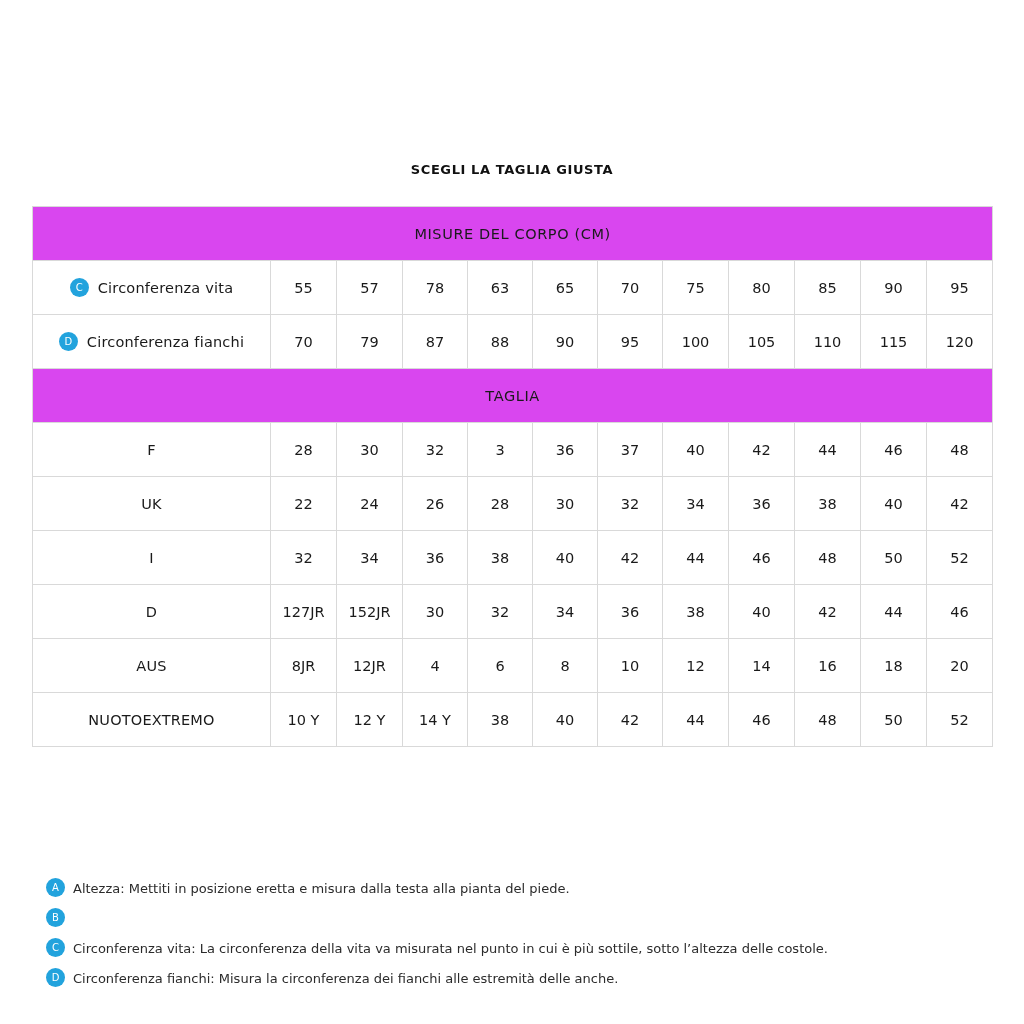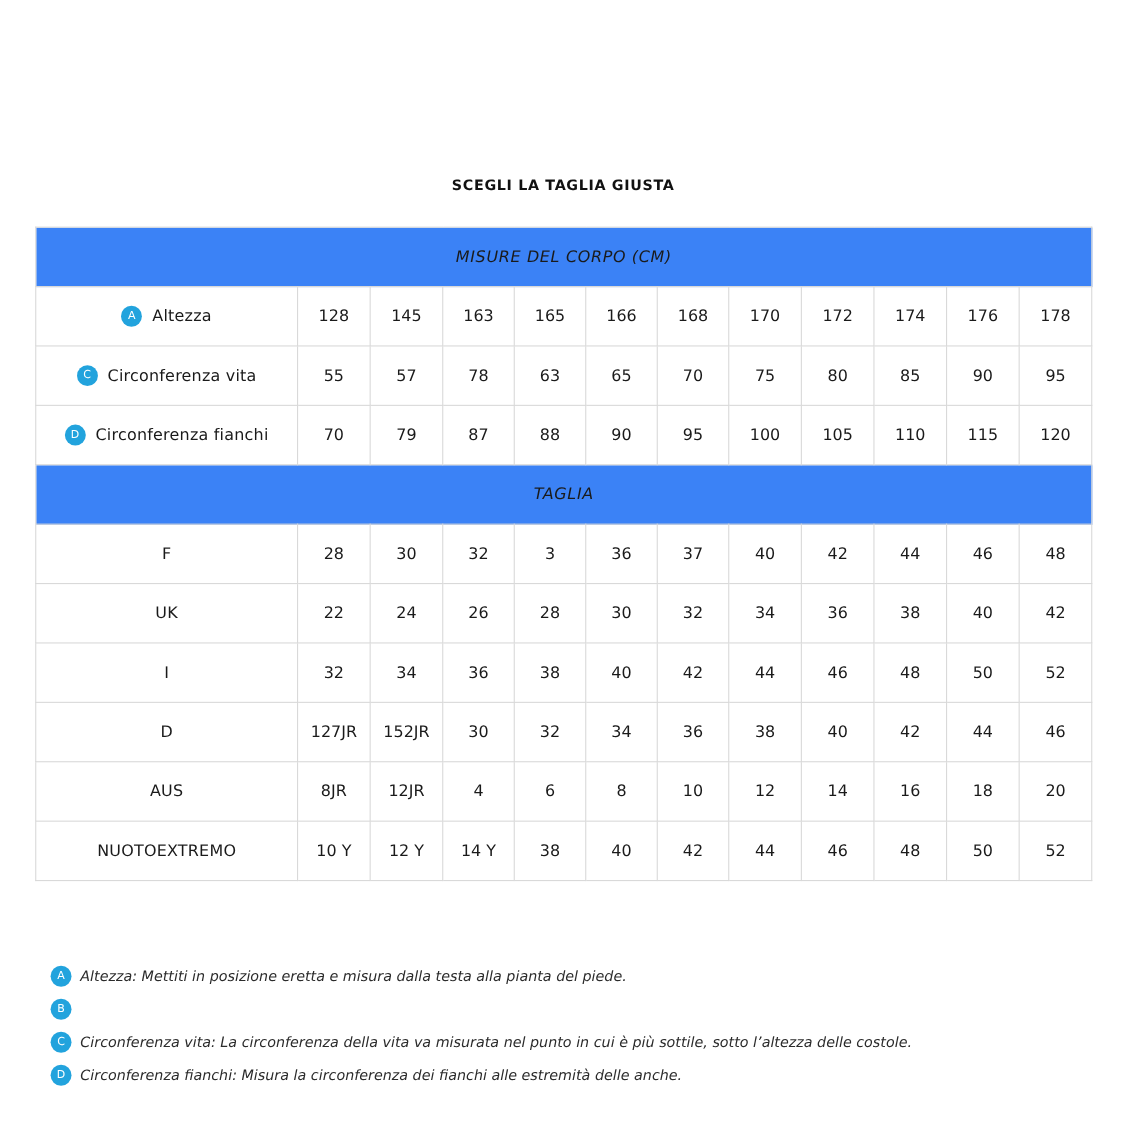--- a/index.html
+++ b/index.html
@@ -47,31 +47,30 @@
     border: 1px solid #d9d9d9;
     height: 53px;
     padding: 0;
     font-weight: normal;
     font-size: 14.5px;
     color: #1a1a1a;
     text-align: center;
     vertical-align: middle;
   }
   .section-head td {
-    background: #3b82f6;
+    background: #d946ef;
     border-left: 1px solid #ececec;
     border-right: 1px solid #ececec;
     border-top: 1px solid #ececec;
     border-bottom: 1px solid #ececec;
     font-weight: bold;
     font-size: 13px;
     letter-spacing: 0.6px;
     height: 52px;
     color: #111111;
-    font-style: italic;
   }
   td.rowlabel {
     text-align: left;
     padding-left: 18px;
     font-size: 14.5px;
     letter-spacing: 0.2px;
     white-space: nowrap;
   }
   td.rowlabel .lbl {
     display: inline-block;
@@ -106,21 +105,20 @@
     line-height: 17px;
   }
   .note .badge {
     margin-right: 8px;
     flex: 0 0 auto;
     position: relative;
     top: -1px;
   }
   .note .note-text {
     padding-top: 1px;
-    font-style: italic;
   }
 </style>
 </head>
 <body>
 
 <div class="page">
 
   <div class="title">SCEGLI LA TAGLIA GIUSTA</div>
 
   <div class="table-wrap">
@@ -137,34 +135,20 @@
         <col style="width:66px">
         <col style="width:66px">
         <col style="width:66px">
         <col style="width:66px">
       </colgroup>
       <tbody>
         <tr class="section-head">
           <td colspan="12">MISURE DEL CORPO (CM)</td>
         </tr>
 
-        <tr>
-          <td class="rowlabel"><span class="badge">A</span><span class="lbl">Altezza</span></td>
-          <td>128</td>
-          <td>145</td>
-          <td>163</td>
-          <td>165</td>
-          <td>166</td>
-          <td>168</td>
-          <td>170</td>
-          <td>172</td>
-          <td>174</td>
-          <td>176</td>
-          <td>178</td>
-        </tr>
 
 
         <tr>
           <td class="rowlabel"><span class="badge">C</span><span class="lbl">Circonferenza vita</span></td>
           <td>55</td>
           <td>57</td>
           <td>78</td>
           <td>63</td>
           <td>65</td>
           <td>70</td>

